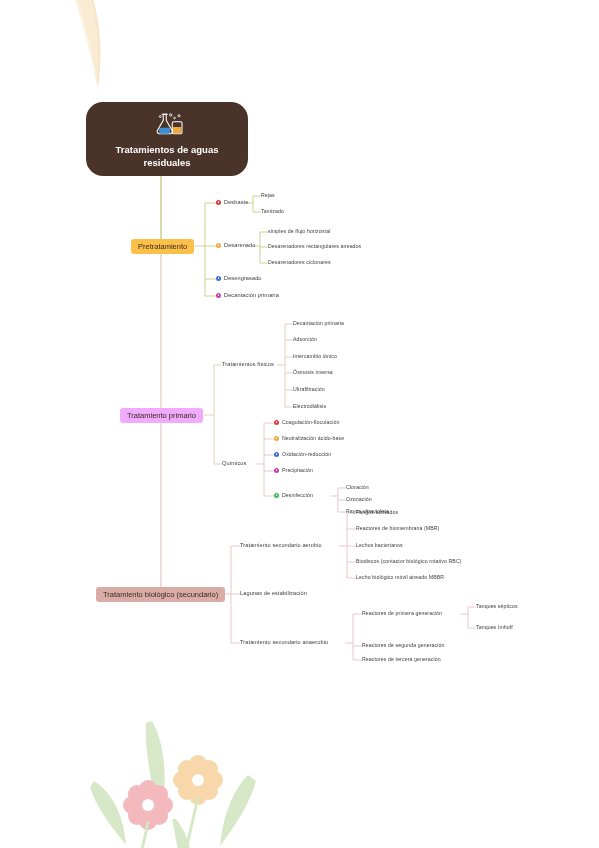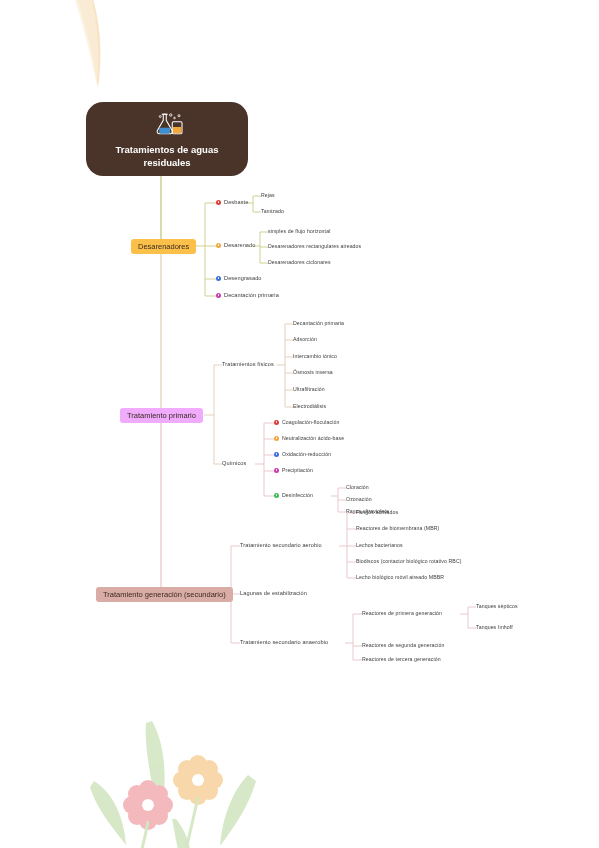--- a/index.html
+++ b/index.html
@@ -214,29 +214,29 @@
         <circle cx="15" cy="7" r="1.3"></circle>
         <circle cx="29" cy="5" r="1.6"></circle>
         <circle cx="34" cy="9" r="1.1"></circle>
         <circle cx="40" cy="6" r="1.4"></circle>
       </g>
     </svg>
     <div class="root-title">Tratamientos de aguas residuales</div>
   </div>
 
   <div class="node lvl1 amber" style="left:131px; top:239px;">
-    <span>Desarenadores</span>
+    <span>Pretratamiento</span>
   </div>
 
   <div class="node lvl1 tan" style="left:120px; top:408px;">
     <span>Tratamiento primario</span>
   </div>
 
   <div class="node lvl1 rose" style="left:96px; top:587px;">
-    <span>Tratamiento generación (secundario)</span>
+    <span>Tratamiento biológico (secundario)</span>
   </div>
 
   <div class="node lvl2 bullet-row" style="left:216px; top:199px;">
     <span class="dot" style="background:#e03b3b"></span>
     <span>Desbaste</span>
   </div>
   <div class="node lvl3" style="left:261px; top:192px;">Rejas</div>
   <div class="node lvl3" style="left:261px; top:208px;">Tamizado</div>
 
   <div class="node lvl2 bullet-row" style="left:216px; top:242px;">

